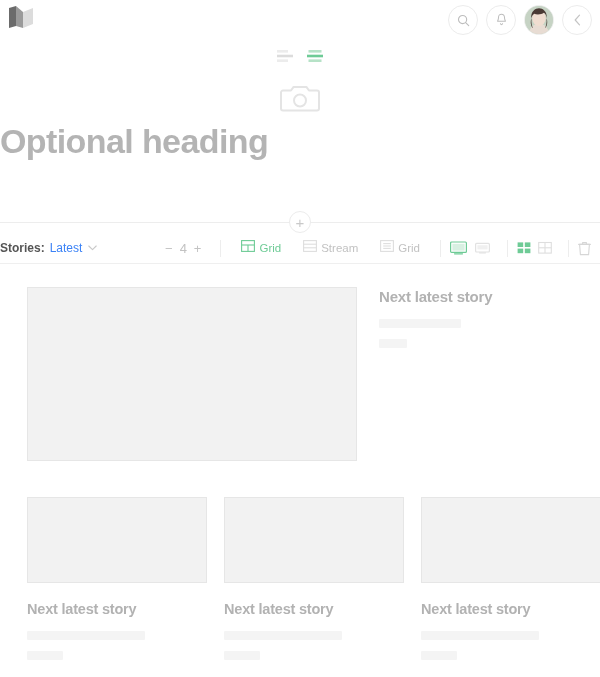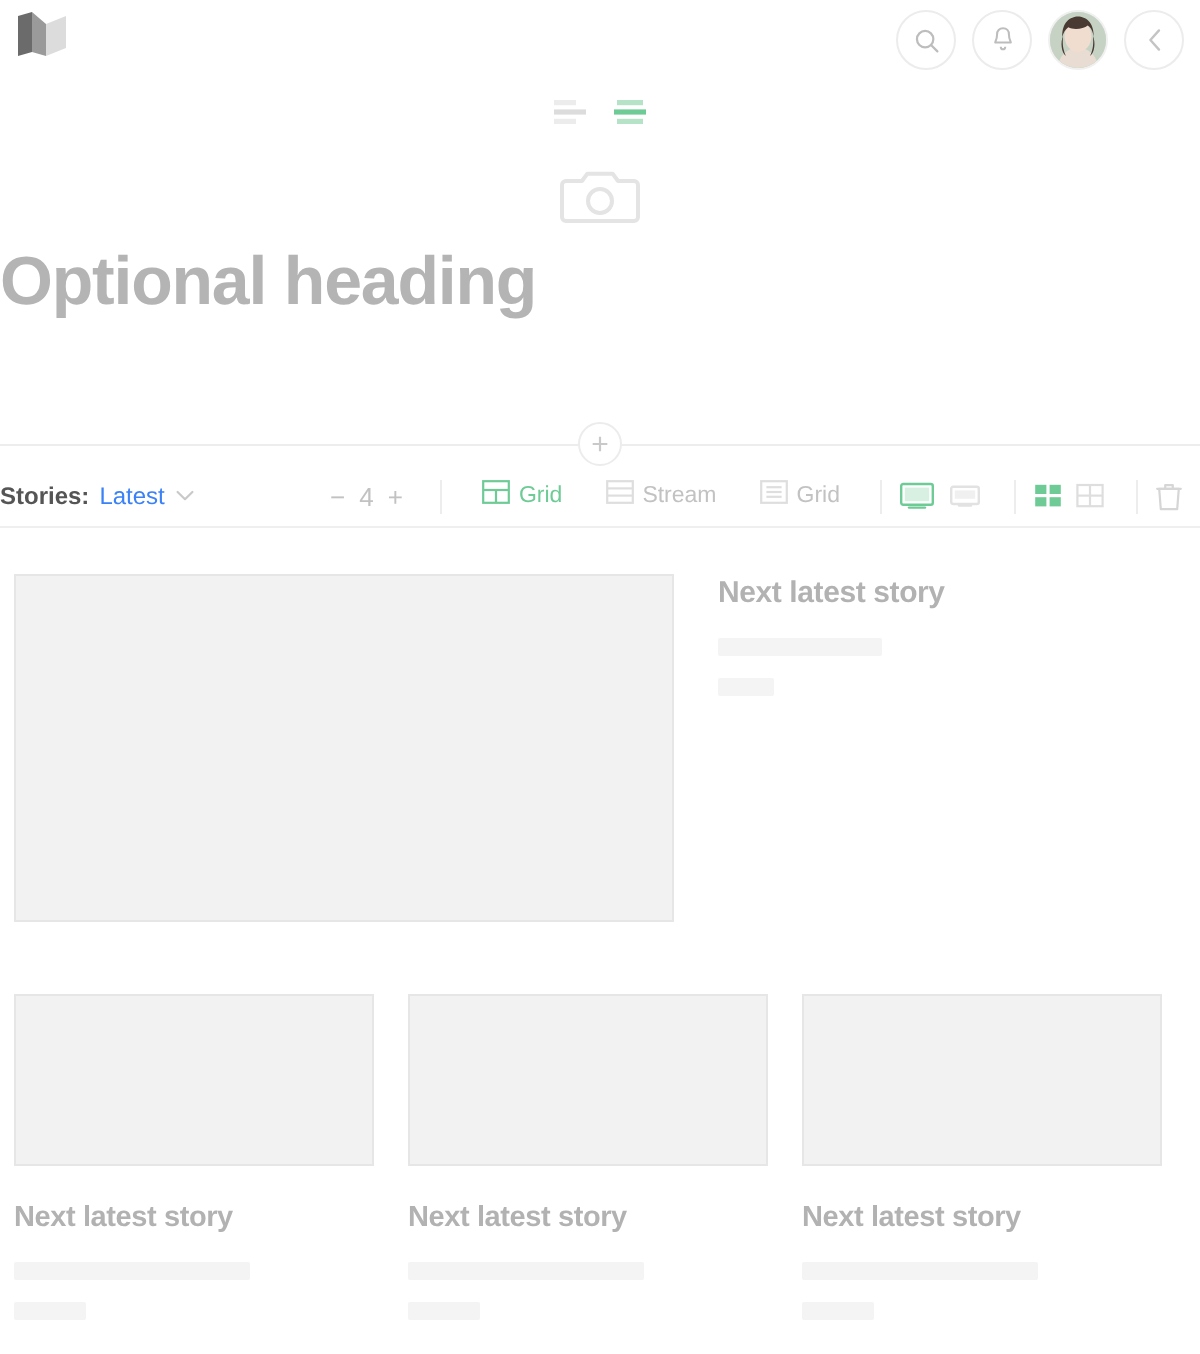--- a/index.html
+++ b/index.html
@@ -86,21 +86,21 @@
   }
   .stepper { display: flex; align-items: center; gap: 7px; color: #c2c2c2; font-size: 13px; margin-right: 10px; }
   .vsep { width: 1px; height: 17px; background: #ededed; margin: 0 9px; }
   .mode { display: flex; align-items: center; gap: 4px; margin-right: 11px; padding-left: 11px; }
   .mode-label { font-size: 11.5px; }
   .mode.active .mode-label { color: #6ecb96; }
   .mode:not(.active) .mode-label { color: #c2c2c2; }
   .icon-btn { display: flex; align-items: center; margin-right: 7px; }
 
   
-  .content { position: absolute; top: 278px; left: 0; width: 600px; }
+  .content { position: absolute; top: 278px; left: 0; width: 600px; padding-left: 20px; }
   .hero-row { position: relative; height: 205px; }
   .img-ph { background: #f2f2f2; border: 1px solid #e6e6e6; }
   .hero-img { position: absolute; left: 7px; top: 9px; width: 330px; height: 174px; }
   .hero-meta { position: absolute; left: 359px; top: 10px; width: 220px; }
   .story-title { font-size: 15px; font-weight: bold; color: #b2b2b2; letter-spacing: -0.2px; }
   .bar { background: #f4f4f4; border-radius: 1px; }
   .bar-long { width: 82px; height: 9px; margin-top: 14px; }
   .bar-short { width: 28px; height: 9px; margin-top: 11px; }
 
   .cards { position: relative; top: 14px; display: flex; padding: 0 7px; gap: 17px; }

